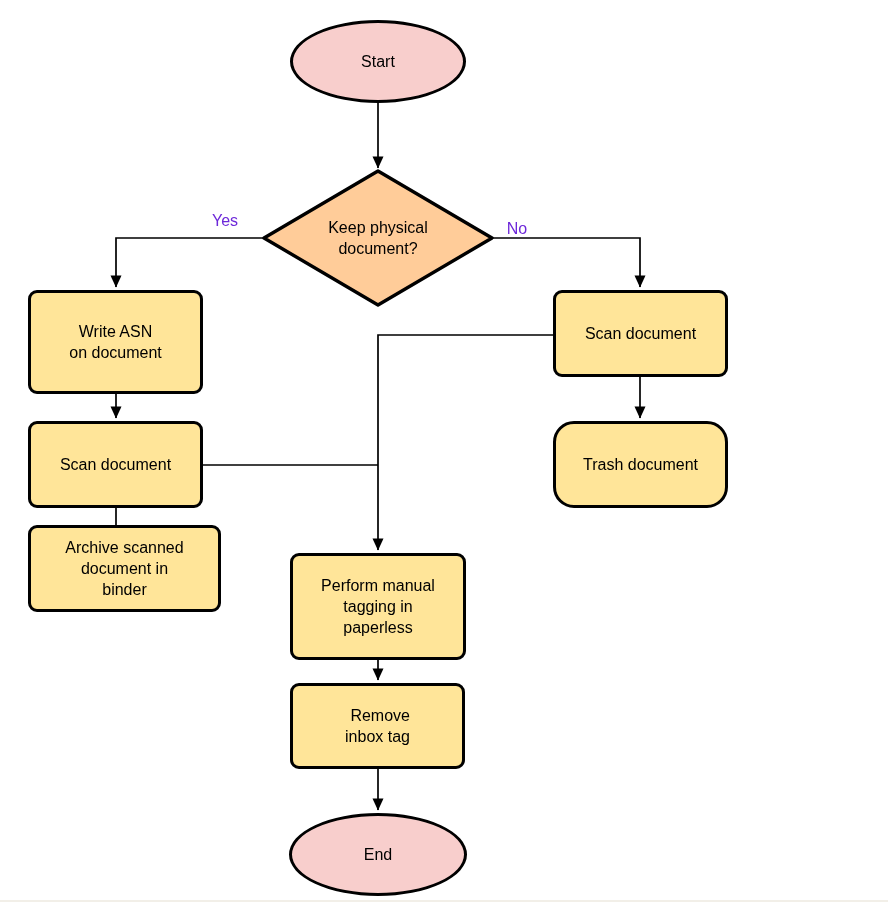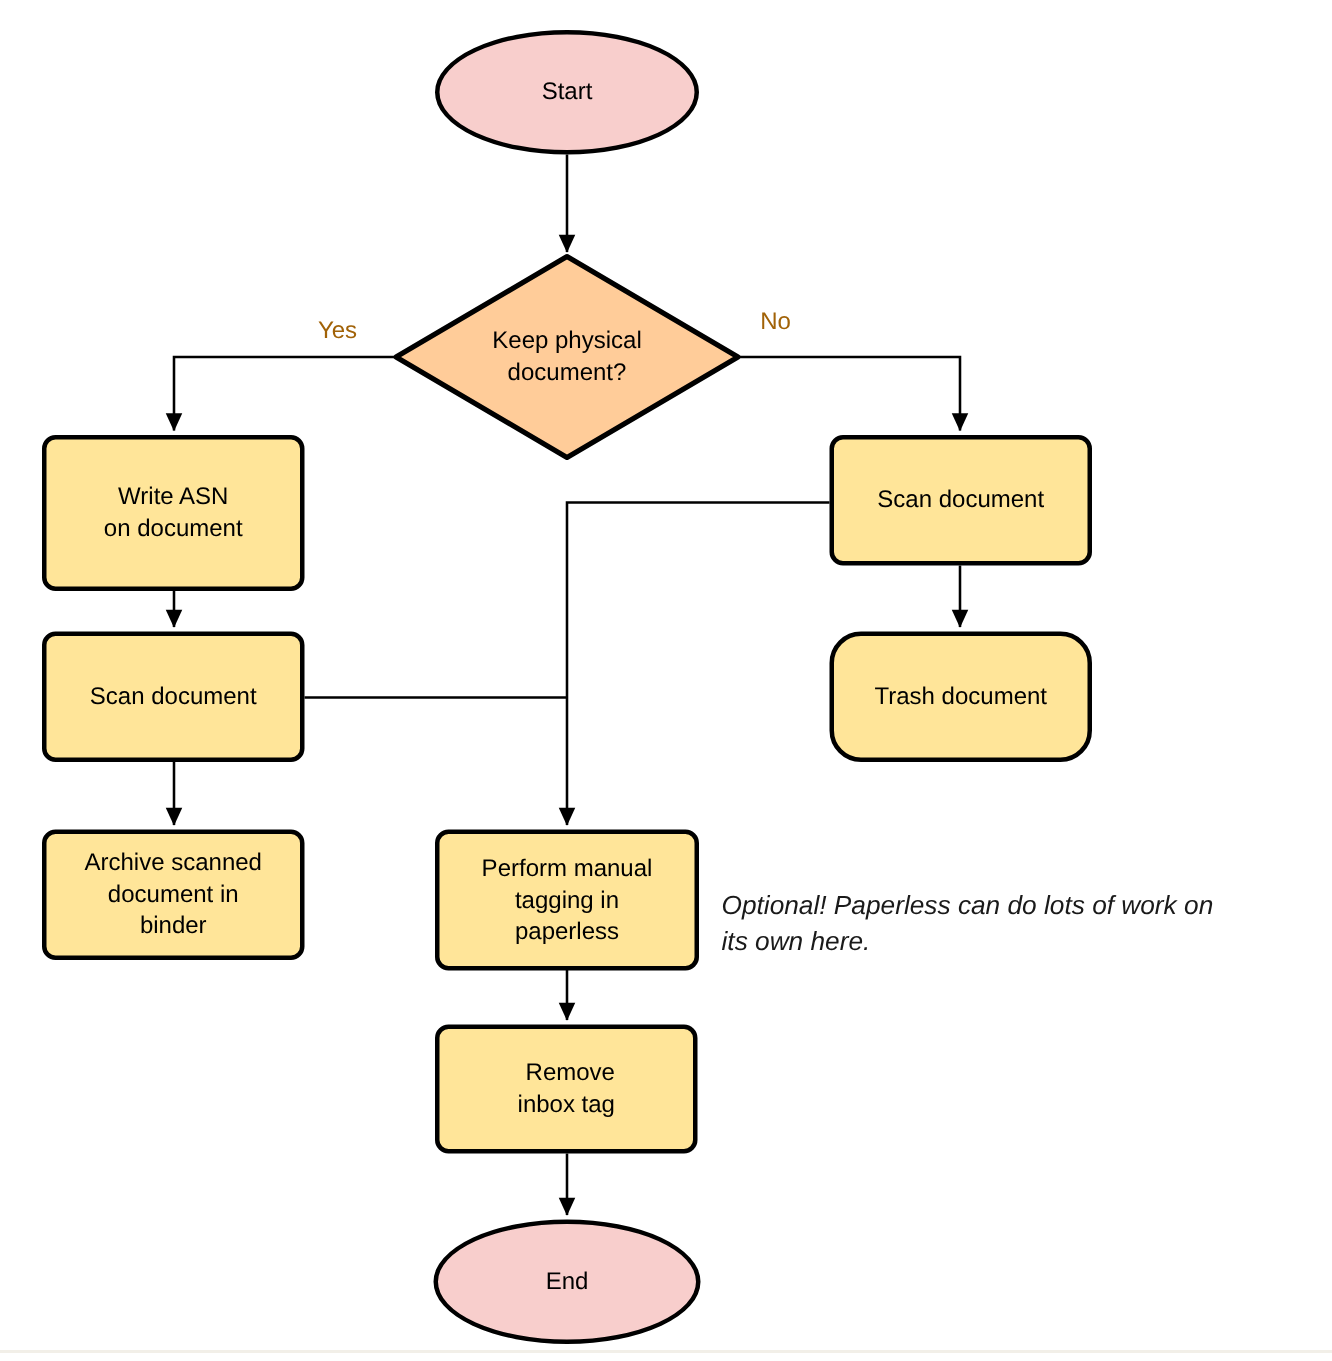--- a/index.html
+++ b/index.html
@@ -41,21 +41,21 @@
   .process {
     background: #ffe599;
     border: 3px solid #000000;
     border-radius: 9px;
   }
   .decision-label {
     background: transparent;
   }
   .edge-label {
     position: absolute;
-    color: #a16207;
+    color: #6d28d9;
     font-size: 16px;
     line-height: 18px;
     text-align: center;
   }
   .note {
     position: absolute;
     left: 481px;
     top: 592px;
     width: 406px;
     font-size: 17.5px;
@@ -104,54 +104,52 @@
   <div class="node decision-label" style="left:264px; top:172px; width:228px; height:132px;">
     <span>Keep physical
 document?</span>
   </div>
 
   <div class="node terminator" style="left:290px; top:20px; width:176px; height:83px;">
     <span>Start</span>
   </div>
 
   <div class="edge-label" style="left:195px; top:212px; width:60px;">Yes</div>
-  <div class="edge-label" style="left:487px; top:206px; width:60px;">No</div>
+  <div class="edge-label" style="left:487px; top:220px; width:60px;">No</div>
 
   <div class="node process" style="left:28px; top:290px; width:175px; height:104px;">
     <span>Write ASN
 on document</span>
   </div>
   <div class="node process" style="left:28px; top:421px; width:175px; height:87px;">
     <span>Scan document</span>
   </div>
-  <div class="node process" style="left:28px; top:553px; width:175px; height:87px;">
+  <div class="node process" style="left:28px; top:525px; width:193px; height:87px;">
     <span>Archive scanned
 document in
 binder</span>
   </div>
 
   <div class="node process" style="left:553px; top:290px; width:175px; height:87px;">
     <span>Scan document</span>
   </div>
   <div class="node process" style="left:553px; top:421px; width:175px; height:87px;border-radius:21px;">
     <span>Trash document</span>
   </div>
 
-  <div class="node process" style="left:290px; top:553px; width:176px; height:94px;">
+  <div class="node process" style="left:290px; top:553px; width:176px; height:107px;">
     <span>Perform manual
 tagging in
 paperless</span>
   </div>
   <div class="node process" style="left:290px; top:683px; width:175px; height:86px;text-align:right;">
     <span>Remove
 inbox tag</span>
   </div>
 
   <div class="node terminator" style="left:289px; top:813px; width:178px; height:83px;align-items:center;">
     <span>End</span>
   </div>
 
-  <div class="note">Optional! Paperless can do lots of work on
-its own here.</div>
 
   <div class="bottom-line"></div>
 
 </div>
 
 </body></html>

